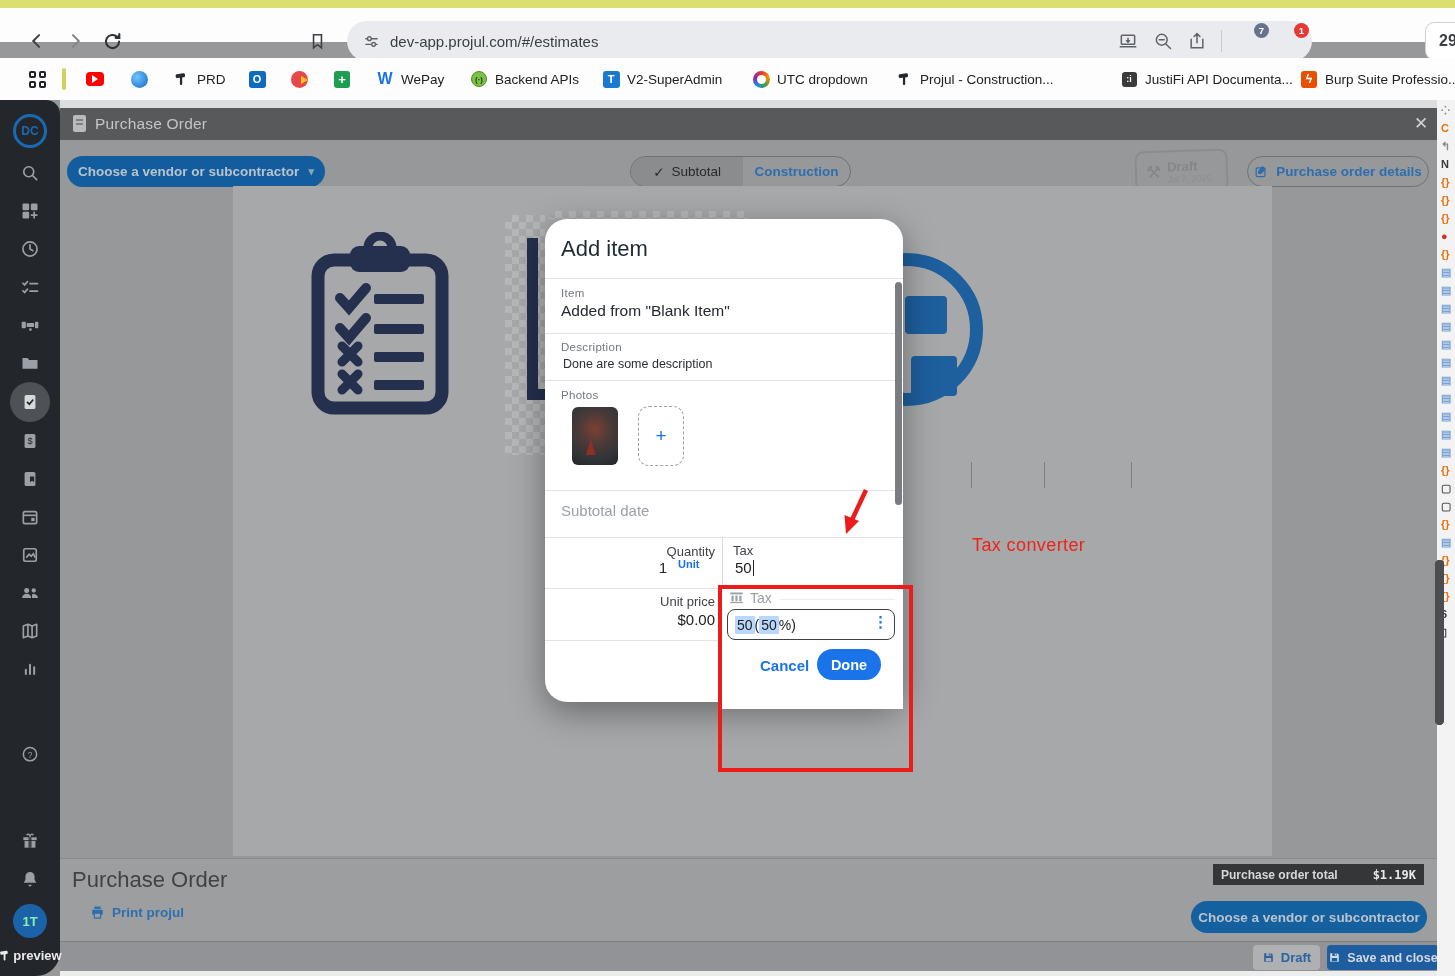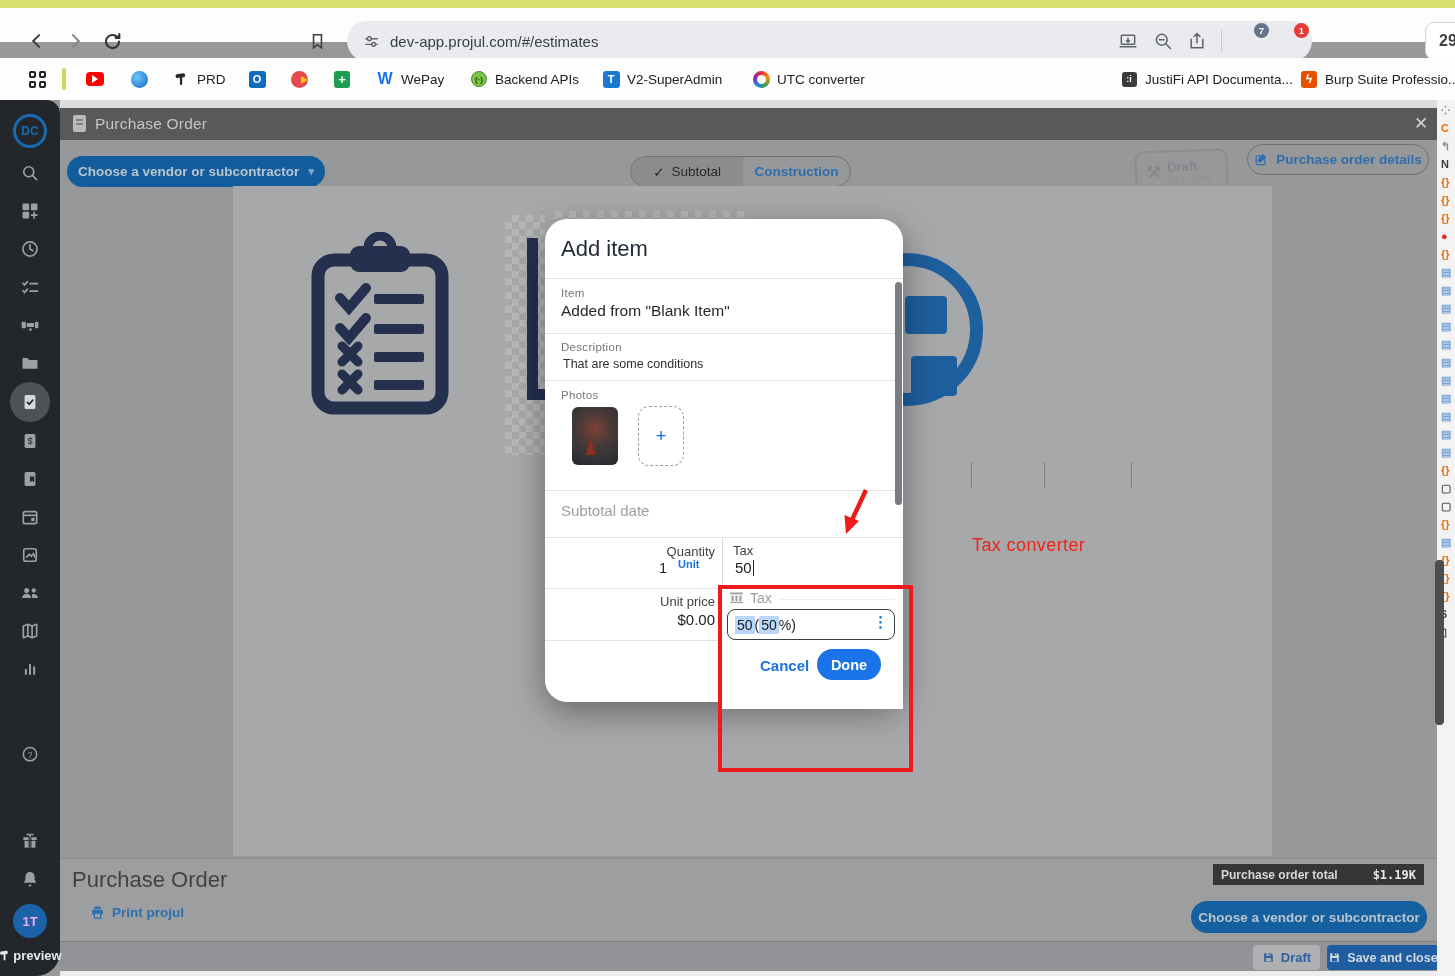--- a/index.html
+++ b/index.html
@@ -35,21 +35,21 @@
   .grid4 i{border:2px solid #202124;border-radius:2px;}
 
   
   #app-top-gap{left:60px;top:100px;width:1377px;height:8px;background:#dcdddf;}
   #sidebar{left:0;top:100px;width:60px;height:876px;background:#23272b;
     border-radius:0 14px 24px 0;z-index:3;display:flex;flex-direction:column;align-items:center;}
   .sb-icon{width:40px;height:38px;display:flex;align-items:center;justify-content:center;cursor:pointer;flex:none;}
   .sb-active{background:#4e5256;border-radius:50%;width:40px;height:40px;}
   #dc-avatar{width:34px;height:34px;border-radius:50%;border:3px solid #1a6ab3;color:#1a6ab3;
     font-weight:bold;font-size:12px;display:flex;align-items:center;justify-content:center;margin:14px 0 6px 0;}
-  #user-avatar{width:34px;height:34px;border-radius:50%;background:#1b62a8;color:#f0abfc;
+  #user-avatar{width:34px;height:34px;border-radius:50%;background:#1b62a8;color:#86efac;
     font-weight:bold;font-size:13px;display:flex;align-items:center;justify-content:center;margin-top:6px;cursor:pointer;}
   #projul-logo{color:#e8e9ea;font-size:13px;font-weight:bold;margin-top:10px;display:flex;align-items:center;gap:2px;}
 
   
   #right-panel{left:1437px;top:100px;width:18px;height:876px;background:#f3f3f4;z-index:4;}
   .rp-icons{position:absolute;left:4px;top:4px;display:flex;flex-direction:column;gap:5px;}
   .rp-g{font-size:11px;line-height:13px;font-weight:bold;white-space:nowrap;}
   #rp-scroll{left:-2px;top:460px;width:9px;height:165px;background:#4b4d51;border-radius:5px;}
 
   
@@ -63,21 +63,21 @@
     display:flex;align-items:center;justify-content:center;gap:9px;cursor:pointer;
     color:#b9c3cc;font-size:13.5px;font-weight:bold;}
   #view-toggle{left:630px;top:156px;width:221px;height:31px;border:1px solid #6f7071;border-radius:16px;
     display:flex;overflow:hidden;}
   #toggle-doc{flex:1.05;background:#8b8c8e;color:#28292b;display:flex;align-items:center;justify-content:center;
     gap:7px;font-size:13.5px;cursor:pointer;}
   #toggle-sheet{flex:1;color:#2e6eae;display:flex;align-items:center;justify-content:center;
     font-size:13.5px;font-weight:bold;cursor:pointer;}
   #draft-stamp{left:1135px;top:150px;width:93px;height:43px;border:2px solid #8b8c8e;border-radius:9px;
     transform:rotate(-2deg);display:flex;align-items:center;gap:6px;padding-left:9px;color:#85868a;}
-  #details-btn{left:1247px;top:144px;width:182px;height:31px;border:1px solid #717274;border-radius:16px;
+  #details-btn{left:1247px;top:156px;width:182px;height:31px;border:1px solid #717274;border-radius:16px;
     display:flex;align-items:center;justify-content:center;gap:7px;color:#2e6eae;
     font-size:13.5px;font-weight:bold;cursor:pointer;}
 
   #po-document{left:233px;top:186px;width:1039px;height:670px;background:#a7a8aa;z-index:1;}
   #doc-note{left:263px;top:189px;font-size:11px;color:#7c7d7f;}
   .checker{background:#a7a8aa;background-image:conic-gradient(#b6b7b9 25%,transparent 25% 50%,#b6b7b9 50% 75%,transparent 75%);background-size:14px 14px;}
   #navy-bar-v{left:527px;top:238px;width:11px;height:162px;background:#25304f;}
   #navy-bar-h{left:527px;top:389px;width:19px;height:11px;background:#25304f;}
   #blue-logo{left:830px;top:253px;width:153px;height:153px;border-radius:50%;border:13px solid #1e5f9e;z-index:1;}
   .logo-blob{position:absolute;background:#1e5f9e;}
@@ -290,21 +290,30 @@
         <span style="width:17px;height:17px;background:#1c79d0;border-radius:3px;color:#fff;font-size:11px;font-weight:bold;display:flex;align-items:center;justify-content:center;">T</span>
       </span>
     <span class="bm-label">V2-SuperAdmin</span>
   </div>
   <div class="bm" style="left:752px;">
     <span class="fv">
         <span style="width:17px;height:17px;border-radius:50%;background:conic-gradient(#e53935,#fb8c00,#43a047,#1e88e5,#8e24aa,#e53935);display:flex;align-items:center;justify-content:center;">
           <span style="width:9px;height:9px;border-radius:50%;background:#fff;"></span>
         </span>
       </span>
-    <span class="bm-label">UTC converter</span>
+    <span class="bm-label">UTC dropdown</span>
+  </div>
+  <div class="bm" style="left:895px;">
+    <span class="fv">
+        <svg width="16" height="16" viewBox="0 0 24 24">
+          <rect x="4" y="4" width="14" height="6" rx="2" fill="#26292c" transform="rotate(-8 11 7)"></rect>
+          <rect x="10.4" y="8" width="3.4" height="13" rx="1.6" fill="#26292c"></rect>
+        </svg>
+      </span>
+    <span class="bm-label">Projul - Construction...</span>
   </div>
   <div class="bm" style="left:1120px;">
     <span class="fv">
         <span style="width:15px;height:15px;background:#3a3a3a;border-radius:3px;color:#fff;font-size:9px;font-weight:bold;display:flex;align-items:center;justify-content:center;">:i</span>
       </span>
     <span class="bm-label">JustiFi API Documenta...</span>
   </div>
   <div class="bm" style="left:1300px;">
     <span class="fv">
         <span style="width:16px;height:17px;background:#e65100;border-radius:3px;color:#fff;font-size:12px;font-weight:bold;display:flex;align-items:center;justify-content:center;">ϟ</span>
@@ -611,21 +620,21 @@
 
 <div class="a" id="dialog">
   <span class="a" id="dlg-title">Add item</span>
   <span class="dlg-hr" style="top:59px;"></span>
 
   <span class="fld-label" style="left:16px;top:68px;">Item</span>
   <span class="a" id="item-value">Added from "Blank Item"</span>
   <span class="dlg-hr" style="top:114px;"></span>
 
   <span class="fld-label" style="left:16px;top:122px;">Description</span>
-  <span class="a" id="desc-value">That are some conditions</span>
+  <span class="a" id="desc-value">Done are some description</span>
   <span class="dlg-hr" style="top:161px;"></span>
 
   <span class="fld-label" style="left:16px;top:170px;">Photos</span>
   <div class="a" id="photo-thumb">
       <i></i>
     </div>
   <div class="a" id="photo-add">+</div>
   <span class="dlg-hr" style="top:271px;"></span>
 
   <span class="a" id="req-date">Subtotal date</span>

